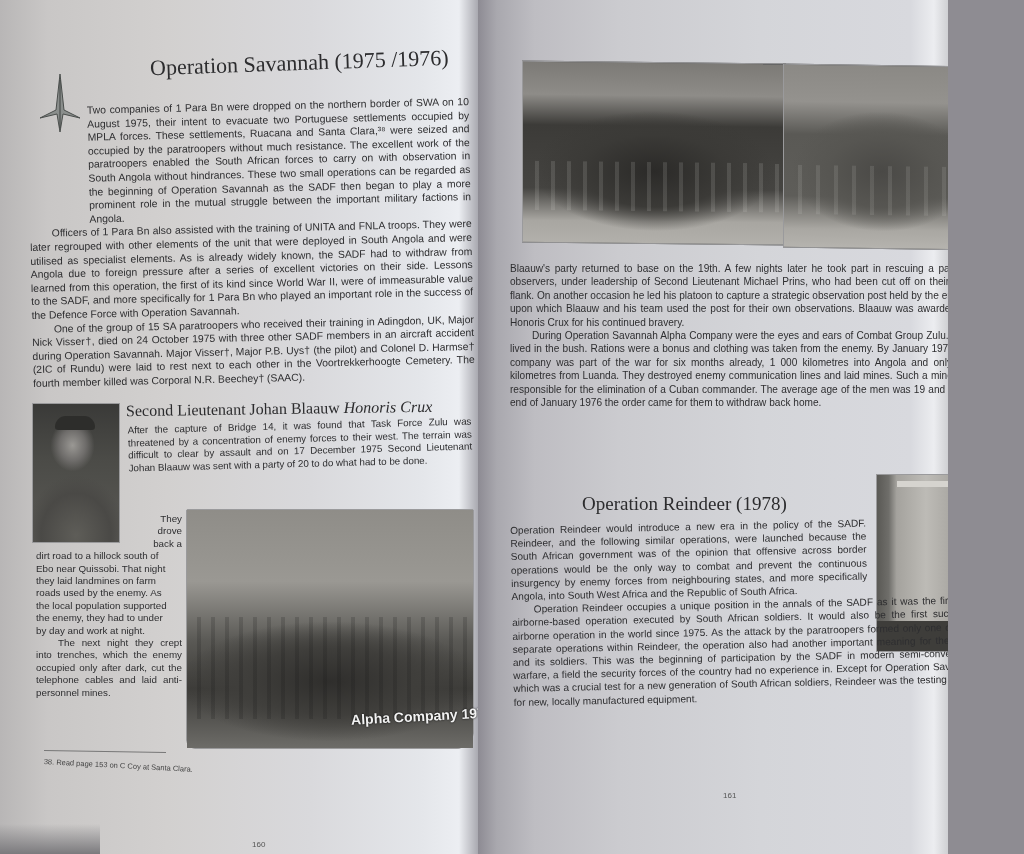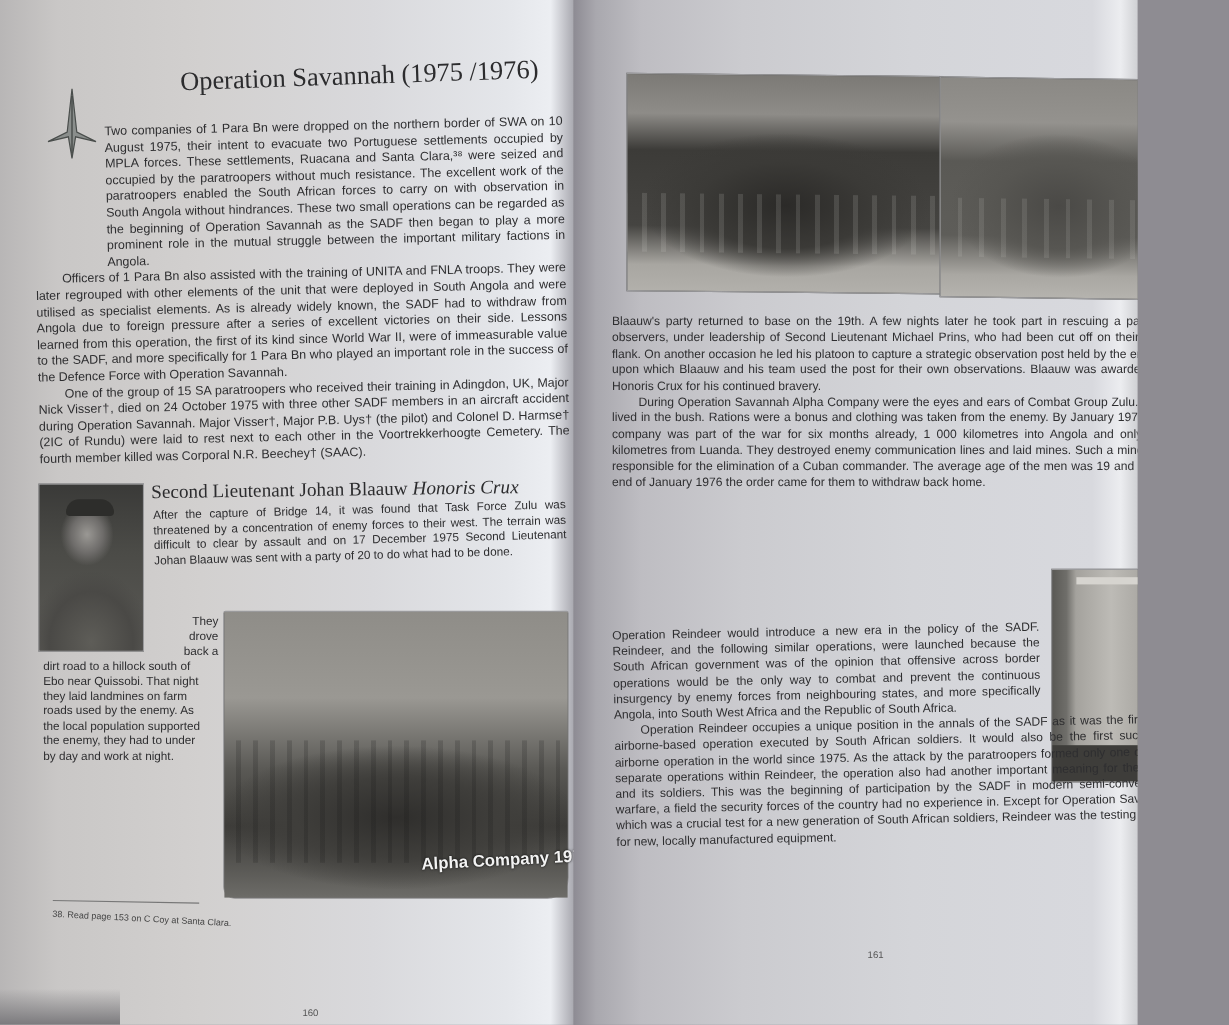--- a/index.html
+++ b/index.html
@@ -83,20 +83,21 @@
     <div style="text-align:right;">They</div>
     <div style="text-align:right;">drove</div>
     <div style="text-align:right;">back a</div>
     <div>dirt road to a hillock south of</div>
     <div>Ebo near Quissobi. That night</div>
     <div>they laid landmines on farm</div>
     <div>roads used by the enemy. As</div>
     <div>the local population supported</div>
     <div>the enemy, they had to under</div>
     <div>by day and work at night.</div>
+    <p class="indent">The next night they crept into trenches, which the enemy occupied only after dark, cut the telephone cables and laid anti-personnel mines.</p>
   </div>
 
   <div class="photo" style="left:186px;top:509px;width:286px;height:238px;border-radius:2px 2px 18px 10px;">
     <div class="photo-fill" style="background:
       radial-gradient(ellipse 150px 60px at 50% 72%, #2f2e2c 0%, #3f3e3b 55%, rgba(0,0,0,0) 100%),
       linear-gradient(180deg,#8f8d88 0%,#9a9893 30%,#5a5955 55%,#3d3c39 75%,#6d6c68 100%);"></div>
     <div class="photo-fill" style="background:repeating-linear-gradient(90deg,rgba(0,0,0,0) 0 10px,rgba(20,20,20,0.18) 10px 14px);top:45%;bottom:12%;"></div>
     <div class="caption-overlay" style="left:164px;top:198px;">Alpha Company 1975</div>
   </div>
 
@@ -120,20 +121,21 @@
       radial-gradient(ellipse 90px 60px at 50% 58%, #4a4946 0%, #575652 60%, rgba(0,0,0,0) 100%),
       linear-gradient(180deg,#8b8985 0%,#94928e 20%,#5a5955 38%,#5e5d59 72%,#a9a7a2 90%,#b5b3ae 100%);"></div>
     <div class="photo-fill" style="background:repeating-linear-gradient(90deg,rgba(0,0,0,0) 0 14px,rgba(220,220,215,0.12) 14px 18px);top:55%;bottom:18%;"></div>
   </div>
 
   <div class="body-text" style="left:32px;top:262px;width:464px;font-size:10.1px;line-height:13.4px;">
     <p>Blaauw's party returned to base on the 19th. A few nights later he took part in rescuing a party of observers, under leadership of Second Lieutenant Michael Prins, who had been cut off on their west flank. On another occasion he led his platoon to capture a strategic observation post held by the enemy, upon which Blaauw and his team used the post for their own observations. Blaauw was awarded the Honoris Crux for his continued bravery.</p>
     <p class="indent">During Operation Savannah Alpha Company were the eyes and ears of Combat Group Zulu. They lived in the bush. Rations were a bonus and clothing was taken from the enemy. By January 1976, the company was part of the war for six months already, 1 000 kilometres into Angola and only 150 kilometres from Luanda. They destroyed enemy communication lines and laid mines. Such a mine was responsible for the elimination of a Cuban commander. The average age of the men was 19 and at the end of January 1976 the order came for them to withdraw back home.</p>
   </div>
 
+  <div class="heading" style="left:104px;top:493px;font-size:19px;">Operation Reindeer (1978)</div>
 
   <div class="photo" style="left:398px;top:474px;width:98px;height:176px;">
     <div class="photo-fill" style="background:linear-gradient(90deg,#5a5955 0%,#6f6e6a 12%,#a4a29d 20%,#bdbbb6 50%,#a8a6a1 78%,#6a6965 88%,#55544f 100%);"></div>
     <div style="position:absolute;left:20px;top:6px;width:58px;height:6px;background:#d6d4cf;"></div>
     <div style="position:absolute;left:0;right:0;bottom:0;height:30px;background:#3e3d3a;"></div>
   </div>
 
   <div class="body-text" style="left:32px;top:524px;width:468px;font-size:10.1px;line-height:13.2px;transform:rotate(-1.2deg);transform-origin:left top;">
     <p style="width:356px;">Operation Reindeer would introduce a new era in the policy of the SADF. Reindeer, and the following similar operations, were launched because the South African government was of the opinion that offensive across border operations would be the only way to combat and prevent the continuous insurgency by enemy forces from neighbouring states, and more specifically Angola, into South West Africa and the Republic of South Africa.</p>
     <p class="indent">Operation Reindeer occupies a unique position in the annals of the SADF as it was the first ever airborne-based operation executed by South African soldiers. It would also be the first successful airborne operation in the world since 1975. As the attack by the paratroopers formed only one of three separate operations within Reindeer, the operation also had another important meaning for the SADF and its soldiers. This was the beginning of participation by the SADF in modern semi-conventional warfare, a field the security forces of the country had no experience in. Except for Operation Savannah, which was a crucial test for a new generation of South African soldiers, Reindeer was the testing ground for new, locally manufactured equipment.</p>

